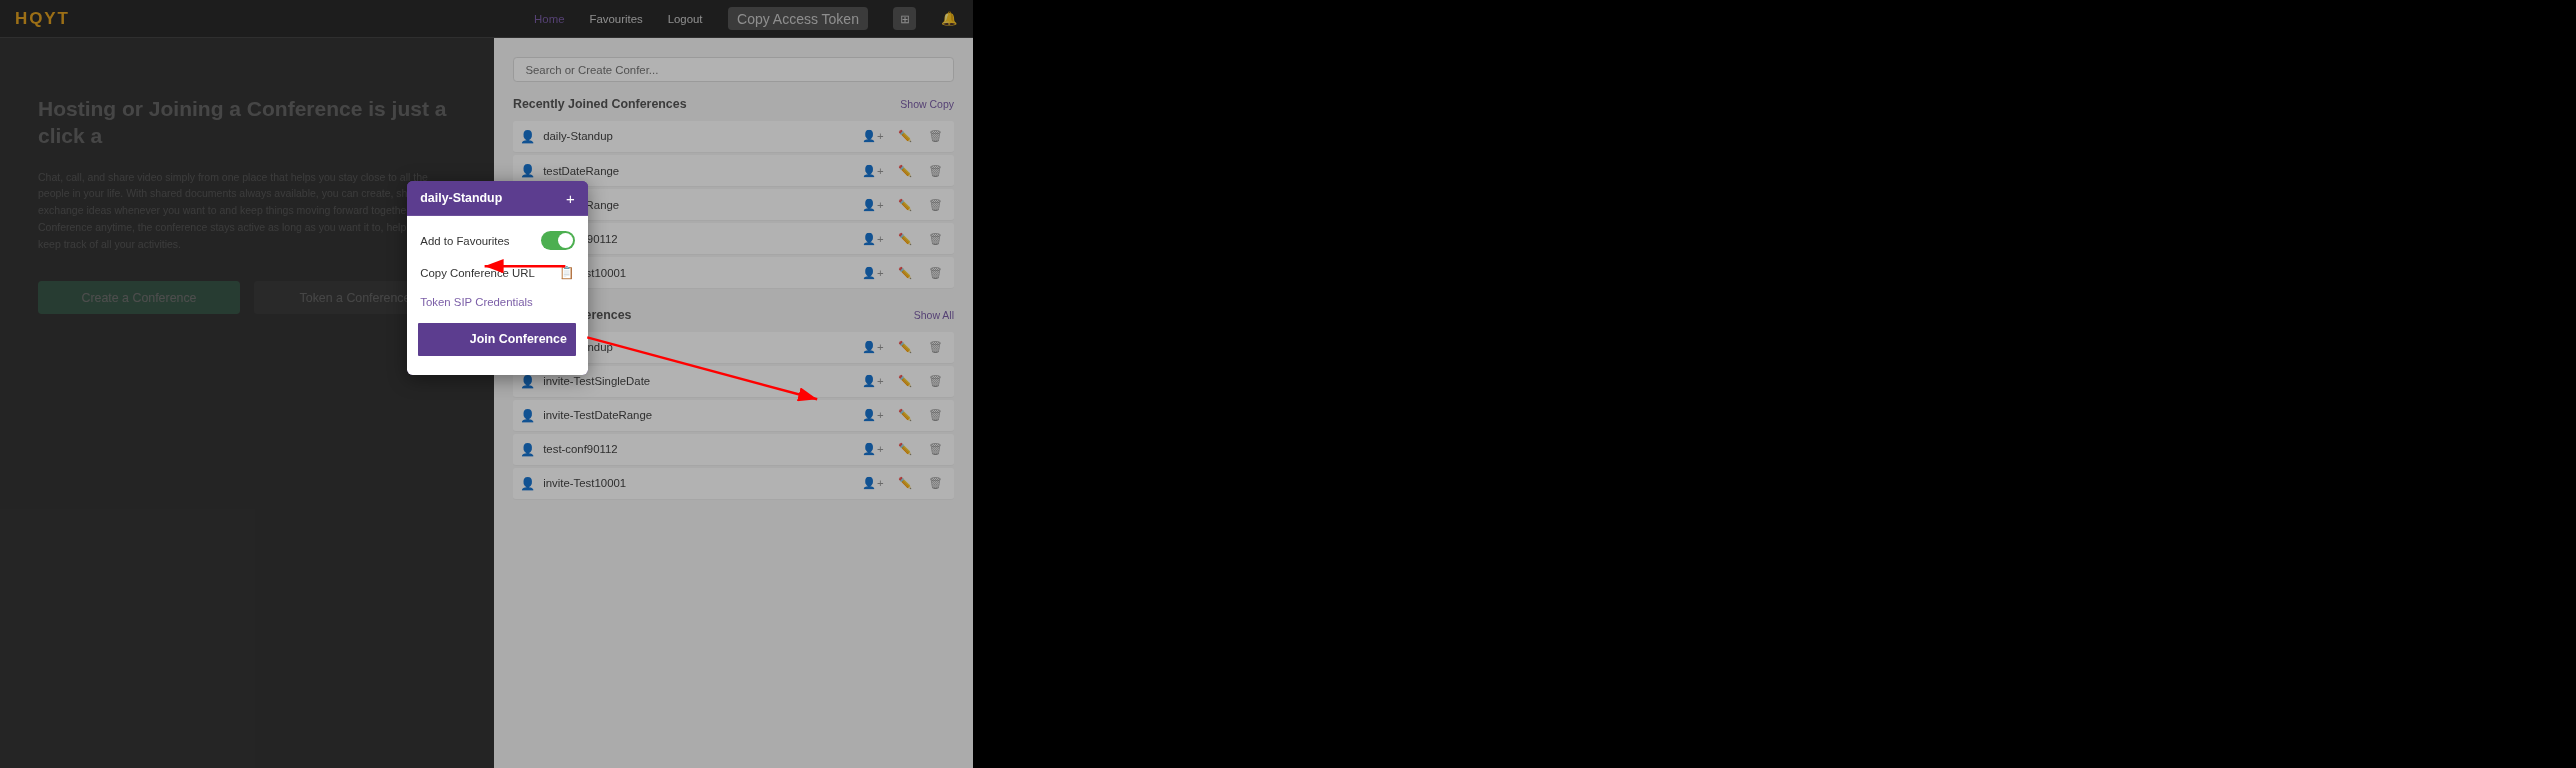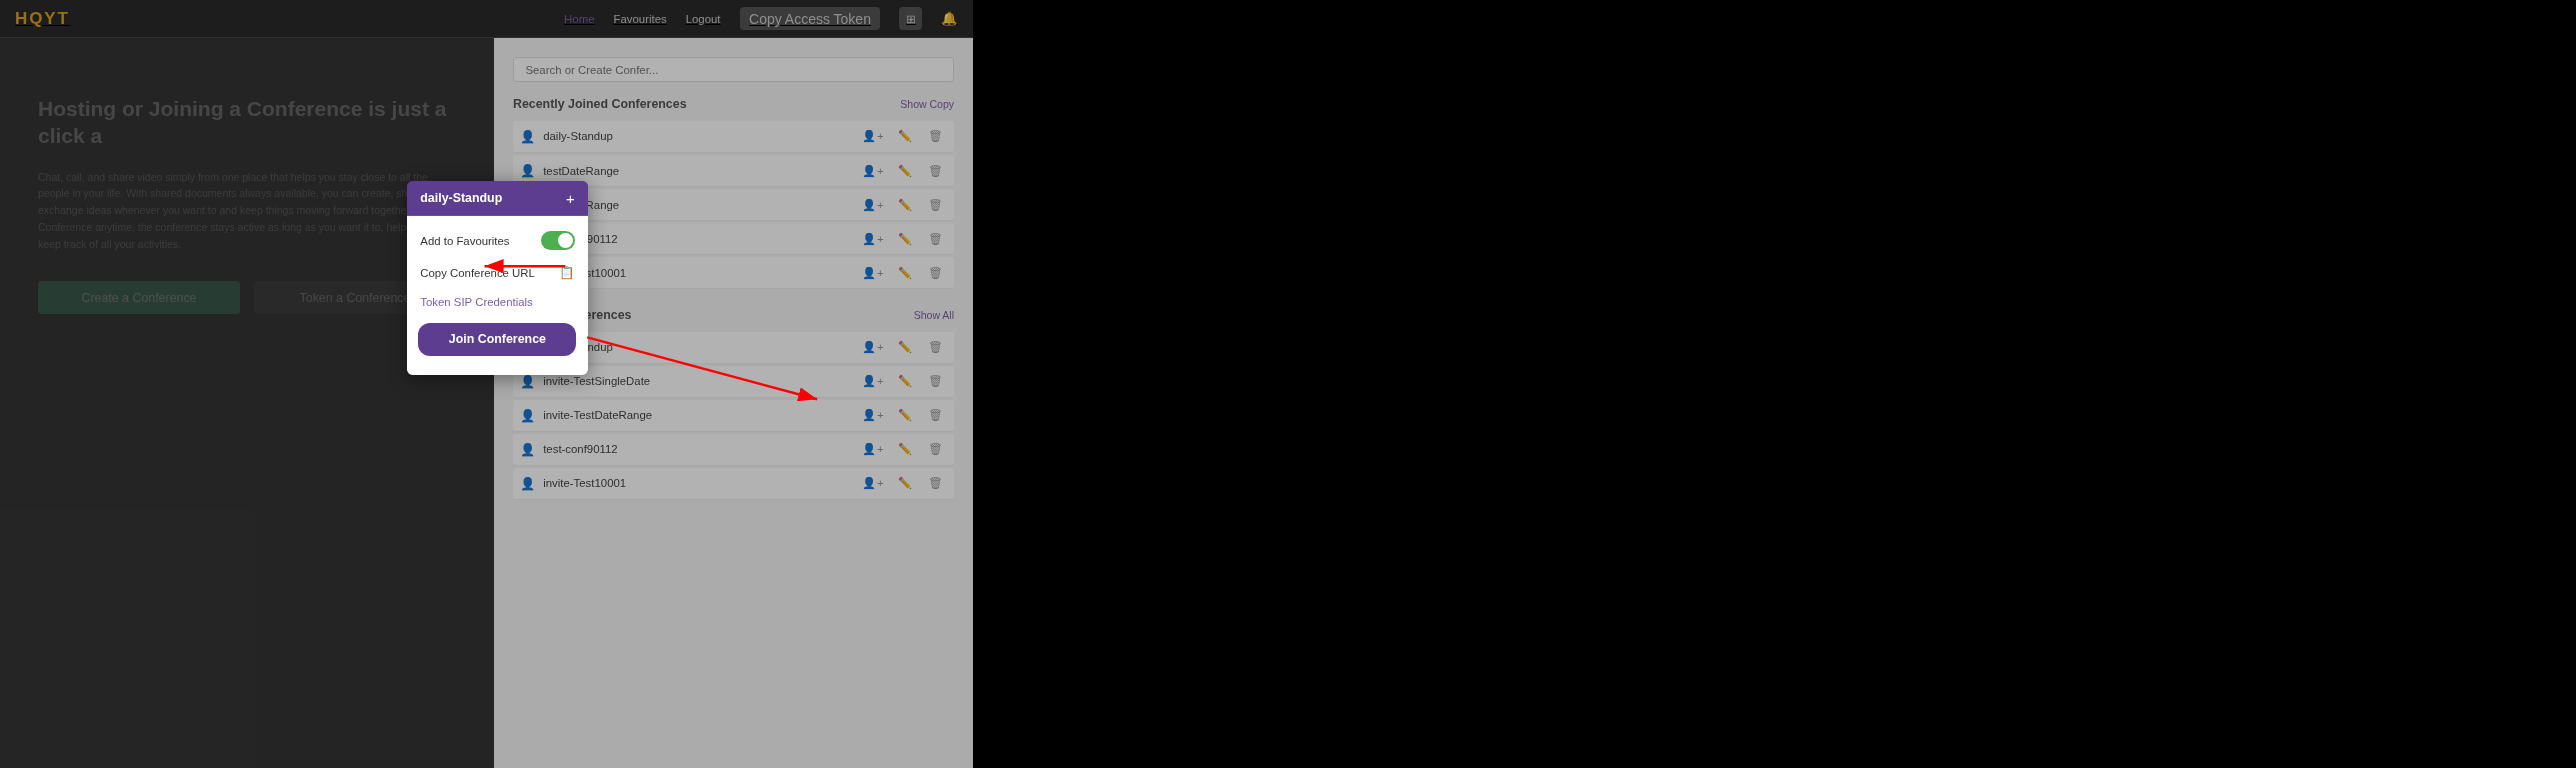--- a/index.html
+++ b/index.html
@@ -12,21 +12,20 @@
       position: relative;
     }
 
     
     .app-area {
       position: absolute;
       left: 0; top: 0;
       width: 973px;
       height: 769px;
       background: #2d2d2d;
-      text-decoration: underline;
     }
 
     
     .navbar {
       width: 100%;
       height: 38px;
       background: #2a2a2a;
       display: flex;
       align-items: center;
       padding: 0 15px;
@@ -39,21 +38,21 @@
     }
     .logo-text {
       color: #e0a020;
       font-size: 17px;
       font-weight: bold;
       letter-spacing: 1.9px;
     }
     .navbar-links {
       display: flex;
       align-items: center;
-      gap: 19px;
+      gap: 25px;
       margin-left: auto;
     }
     .nav-link {
       color: #ccc;
       font-size: 11.4px;
       cursor: pointer;
       text-decoration: none;
     }
     .nav-link.active {
       color: #7b5ea7;
@@ -306,26 +305,27 @@
       font-size: 12.4px;
     }
 
     
     .popup-join-btn {
       margin: 7.6px 11.4px 11.4px;
       width: calc(100% - 23px);
       background: #5c3d8f;
       color: #fff;
       border: none;
-      border-radius: 12px;
+      border-radius: 1px;
       padding: 9.5px;
       font-size: 12.4px;
       font-weight: 600;
       cursor: pointer;
       display: block;
+      text-align: right;
     }
 
     
     .red-arrow-svg {
       position: absolute;
       left: 0; top: 0;
       width: 973px;
       height: 769px;
       z-index: 25;
       pointer-events: none;

